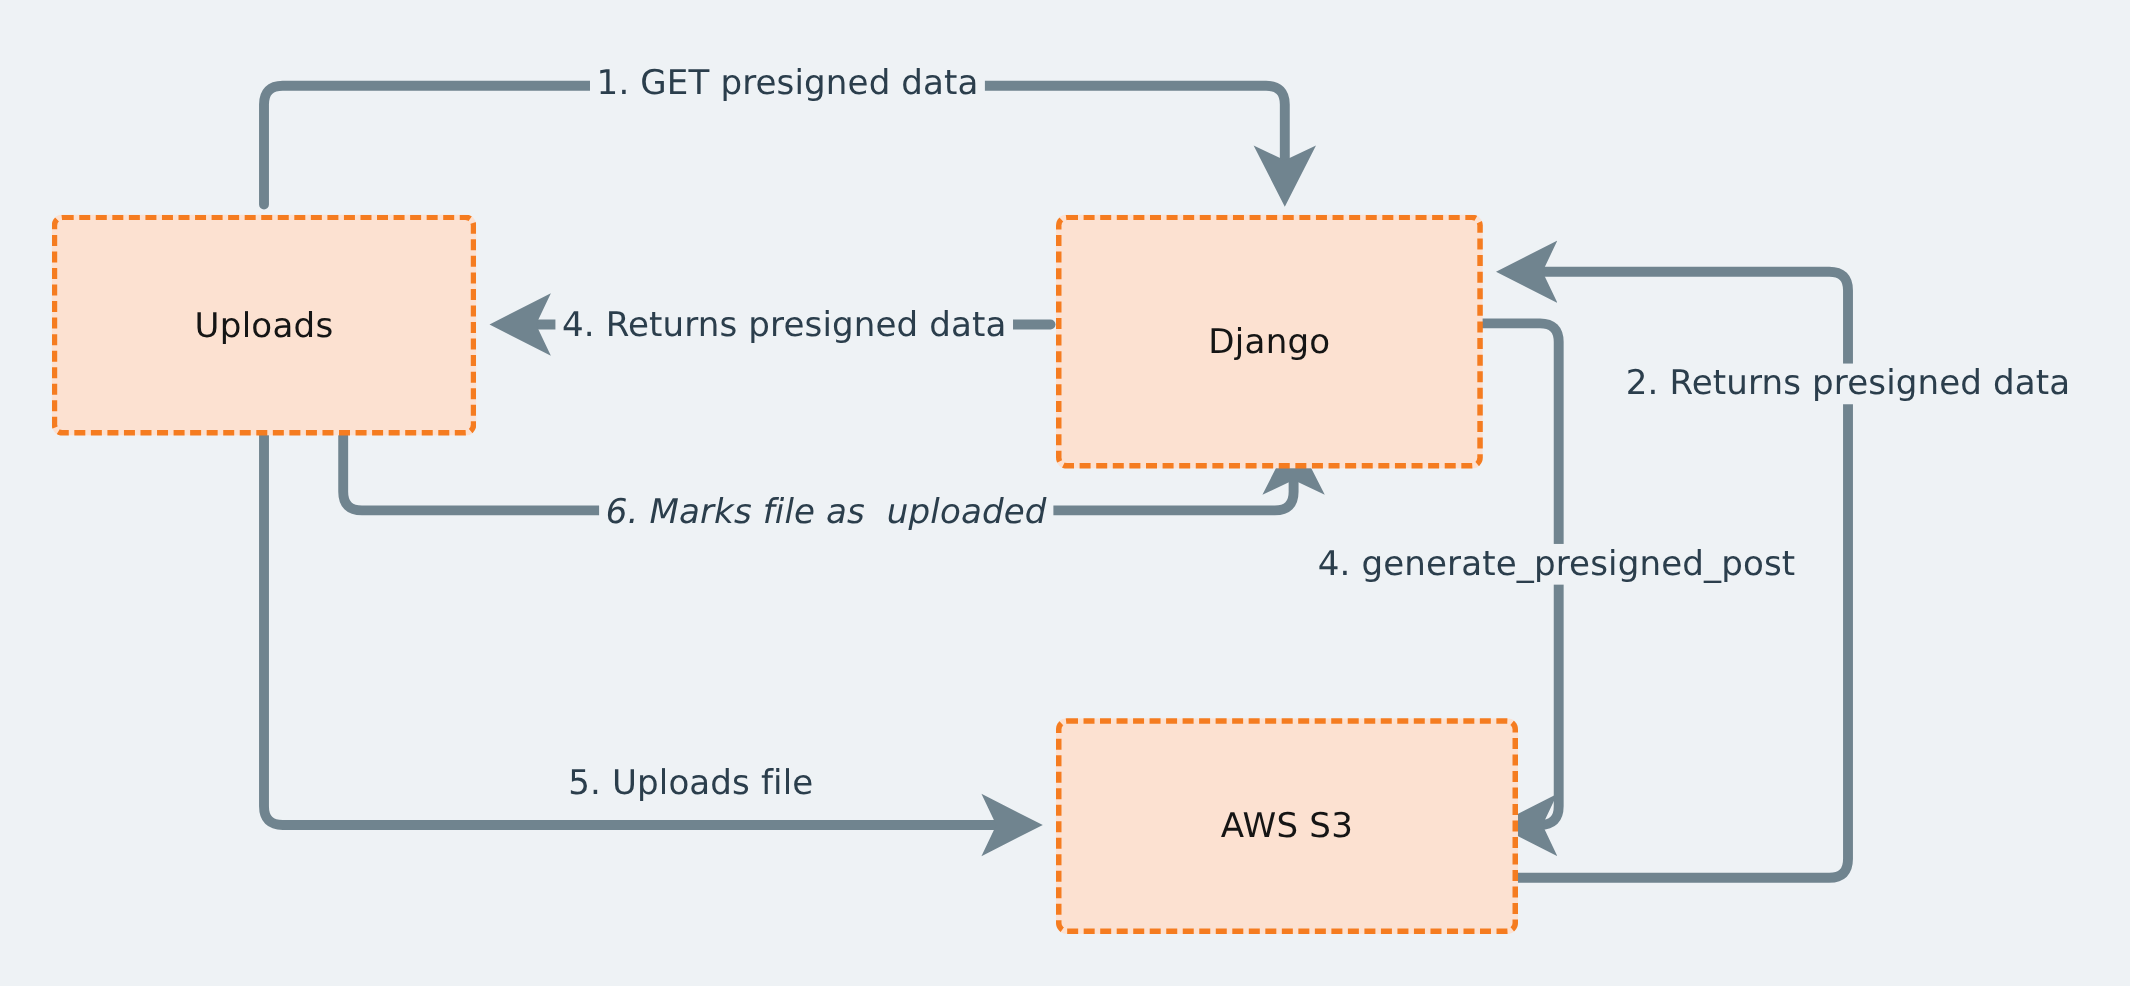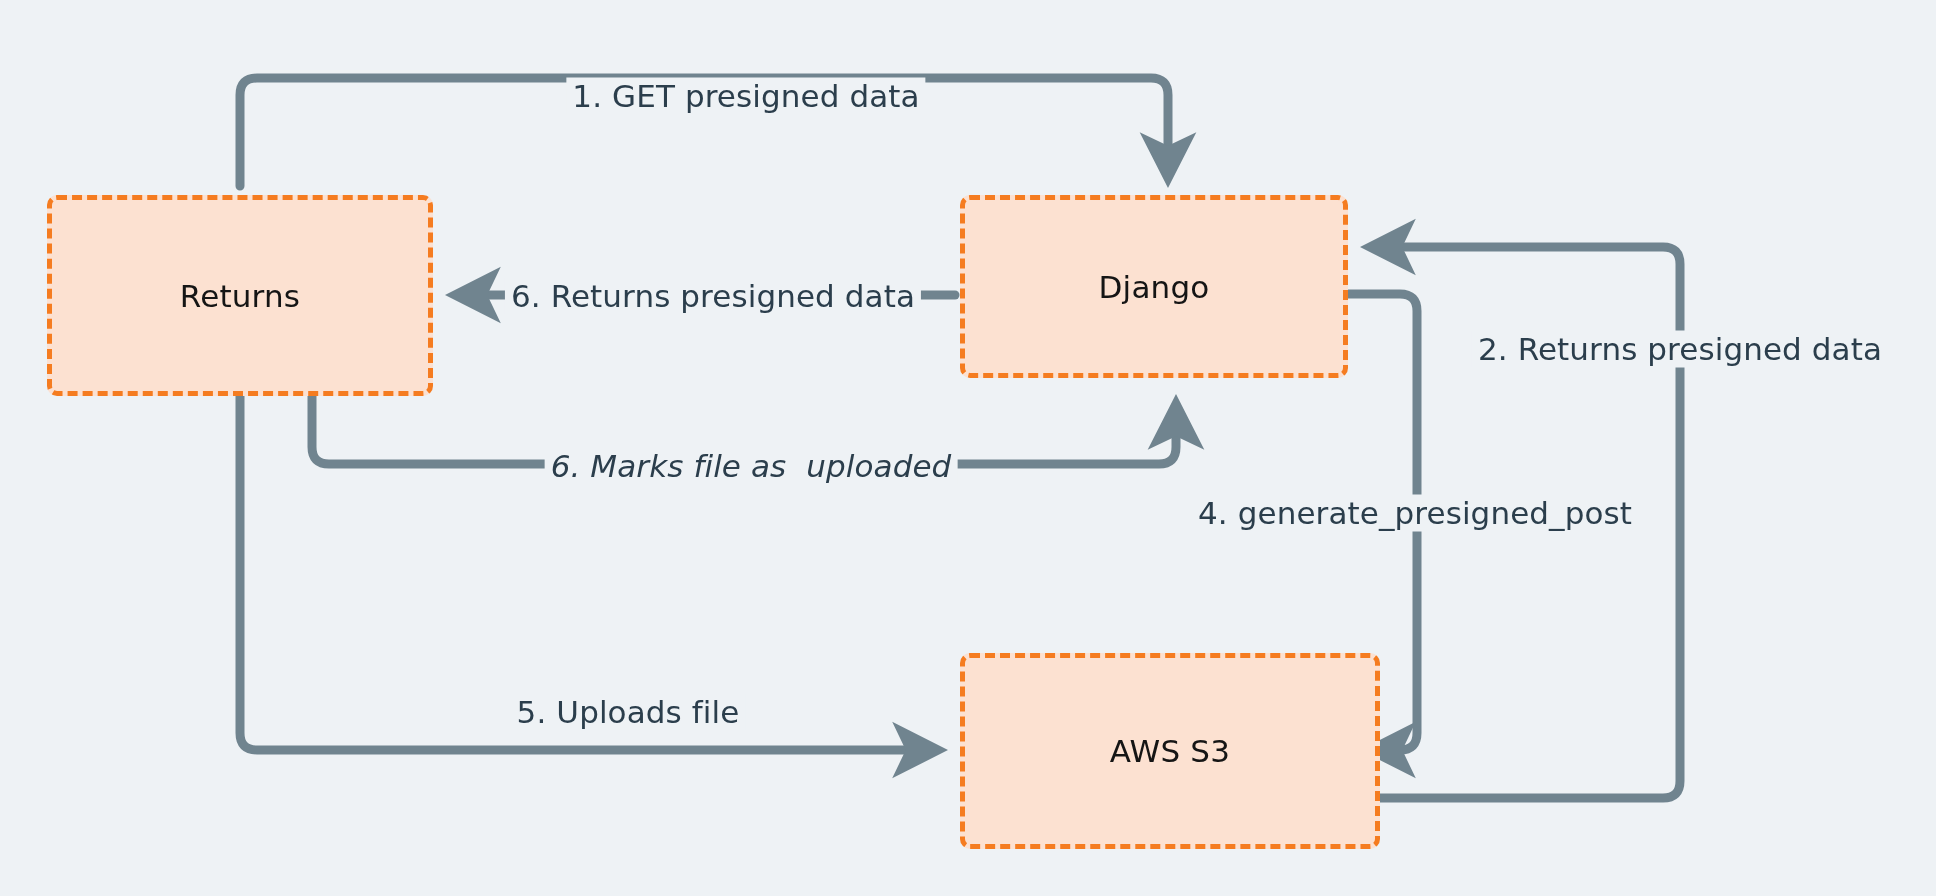--- a/index.html
+++ b/index.html
@@ -72,36 +72,36 @@
 
       <path d="M955,295 L463,295" marker-end="url(#ah)"></path>
 
       <path d="M240,396 L240,733 Q240,750 257,750 L930,750" marker-end="url(#ah)"></path>
 
       <path d="M312,396 L312,447 Q312,464 329,464 L1159,464 Q1176,464 1176,447 L1176,412" marker-end="url(#ah)"></path>
     </g>
   </svg>
 
   <div class="node" style="left:47px; top:195px; width:386px; height:201px;">
-    <span>Returns</span>
+    <span>Uploads</span>
   </div>
 
-  <div class="node" style="left:960px; top:195px; width:388px; height:183px;">
+  <div class="node" style="left:960px; top:195px; width:388px; height:231px;">
     <span>Django</span>
   </div>
 
   <div class="node" style="left:960px; top:653px; width:420px; height:196px;">
     <span>AWS S3</span>
   </div>
 
-  <div class="edge-label" style="left:716px; top:96px;margin-left:30px;">1. GET presigned data</div>
+  <div class="edge-label" style="left:716px; top:76px;">1. GET presigned data</div>
 
   <div class="edge-label" style="left:1415px; top:513px;">4. generate_presigned_post</div>
 
   <div class="edge-label" style="left:1680px; top:349px;">2. Returns presigned data</div>
 
-  <div class="edge-label" style="left:713px; top:296px;">6. Returns presigned data</div>
+  <div class="edge-label" style="left:713px; top:296px;">4. Returns presigned data</div>
 
   <div class="edge-label" style="left:628px; top:712px;">5. Uploads file</div>
 
   <div class="edge-label" style="left:751px; top:466px;font-style:italic;">6. Marks file as  uploaded</div>
 
 </div>
 
 </body></html>

